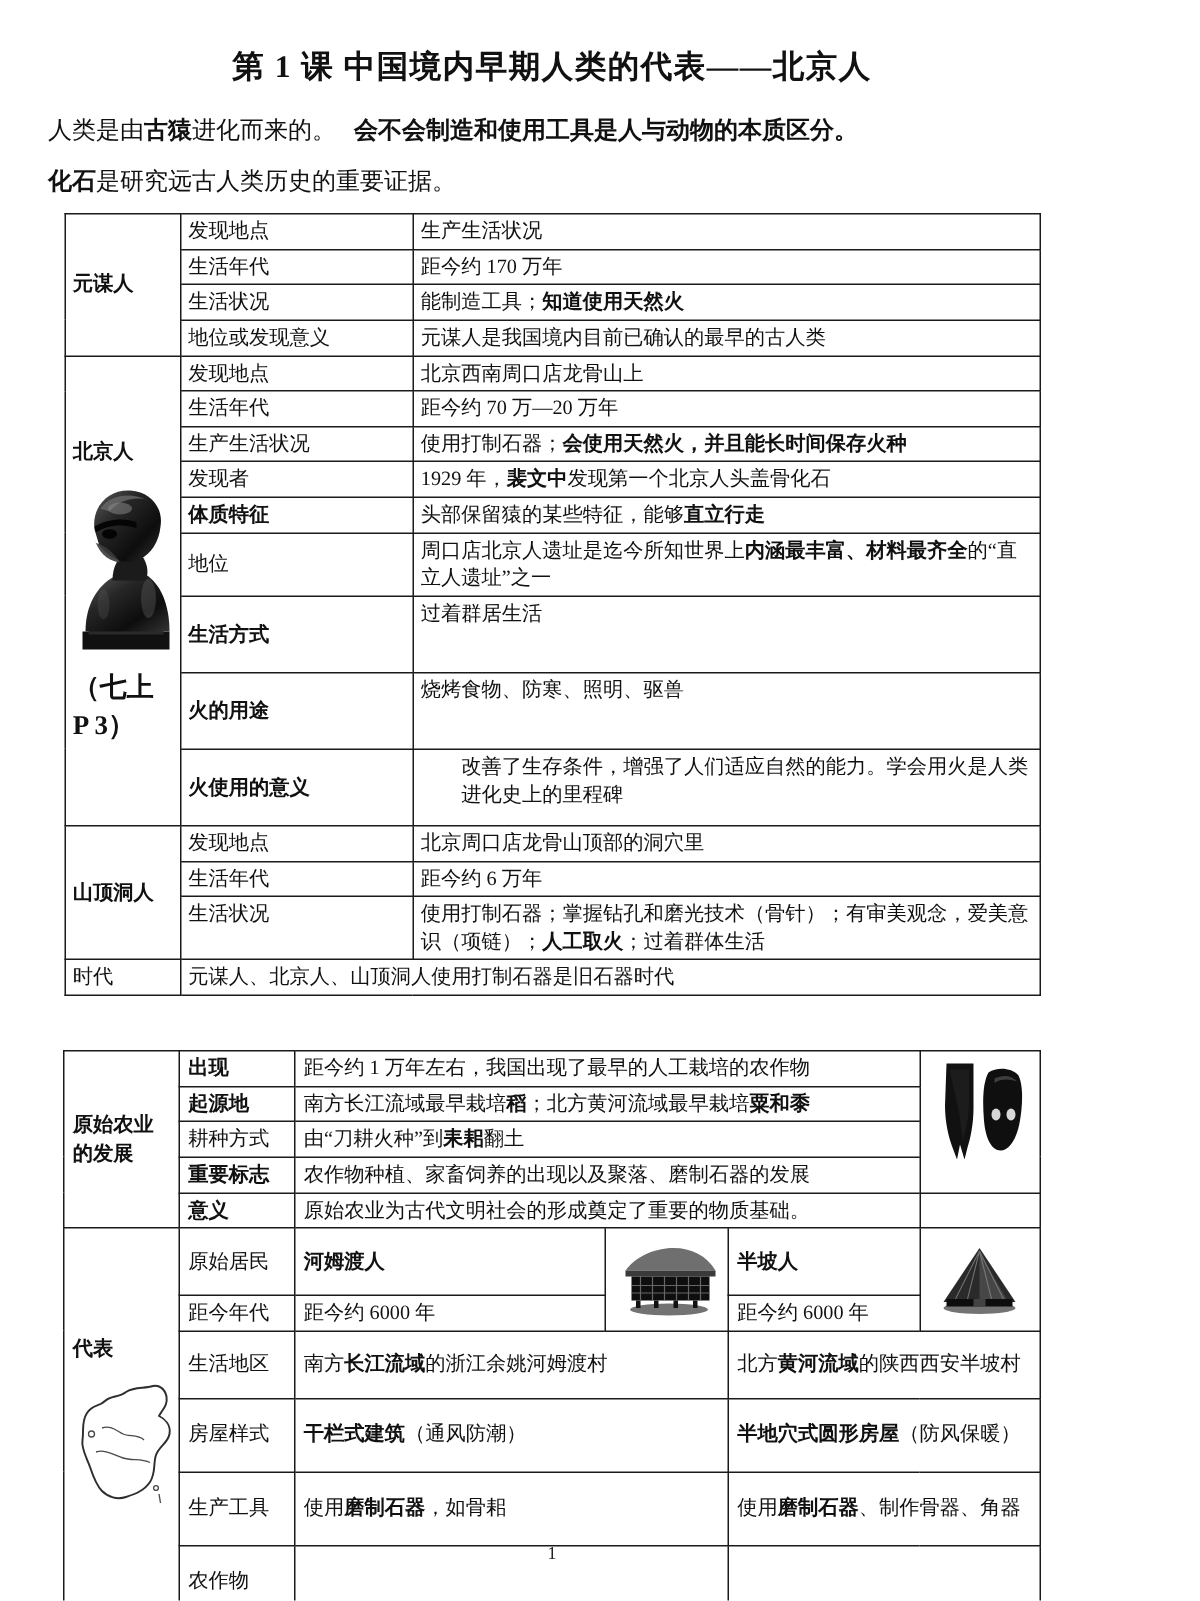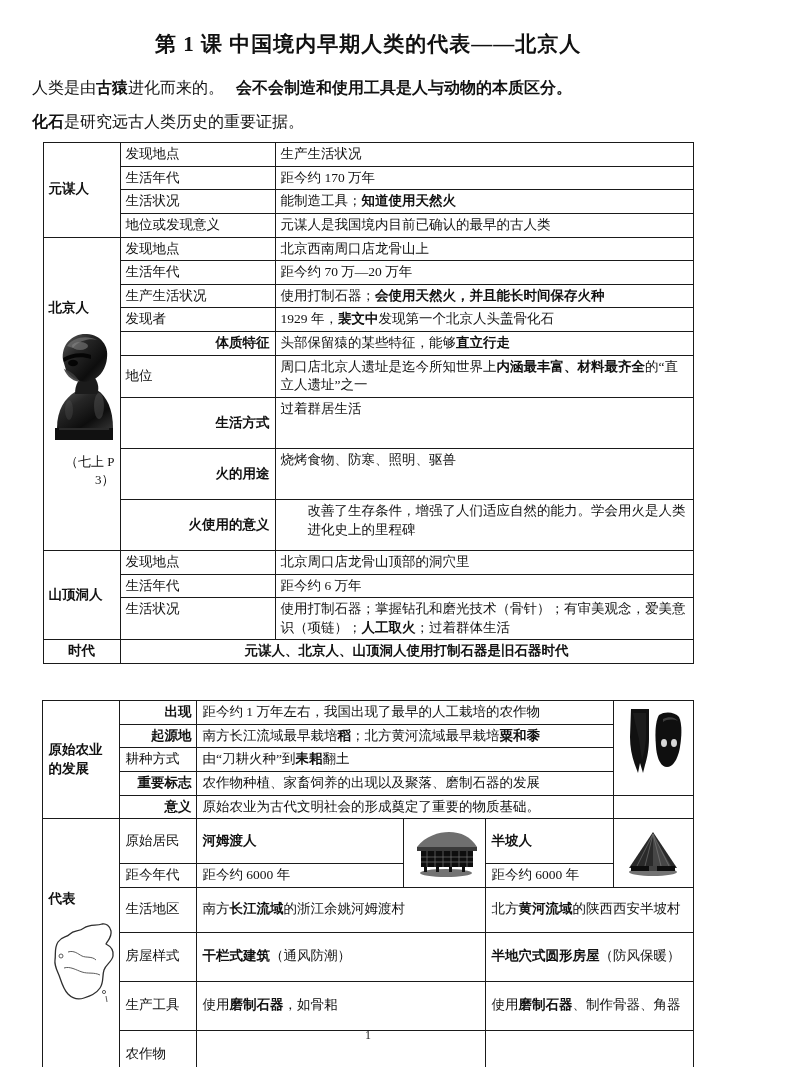--- a/index.html
+++ b/index.html
@@ -55,50 +55,50 @@
   }
   td.grp{
     font-weight:bold;
     font-size:15px;
     vertical-align:top;
     padding-top:4px;
     text-align:left;
   }
   td.grp.mid{ vertical-align:middle; }
   td.key{ font-size:14px; }
-  td.key.bold{ font-weight:bold;text-align:right; }
+  td.key.bold{ font-weight:bold; }
   td.val{ font-size:13.5px; }
   td.val.bold{ font-weight:bold; }
   td.tall{ height:40px; }
   td.imgcell{ padding:2px; text-align:center; vertical-align:middle; }
 
-  .era-row td{ font-weight:bold; font-size:15px;text-align:center; }
+  .era-row td{ font-weight:normal; font-size:15px; }
 
   
   #table-peking{ width:650px; margin-top:2px; }
   .c1{ width:77px; }
   .c2{ width:155px; }
   .c3{ width:418px; }
 
   
   #table-farming{ width:650px; }
   .f1{ width:77px; }
   .f2{ width:77px; }
   .f3{ width:207px; }
   .f4{ width:82px; }
   .f5{ width:127px; }
   .f6{ width:80px; }
 
   
   .pic{ display:block; margin:0 auto; }
   .cap{
     display:block;
-    text-align:right;
-    font-size:13px;
-    font-weight:normal;
+    text-align:left;
+    font-size:18px;
+    font-weight:bold;
     margin-top:4px;
   }
   .spacer-between{ height:36px; }
 
   .page-number{
     position:absolute;
     left:0;right:0;
     bottom:24px;
     text-align:center;
     font-size:12px;

